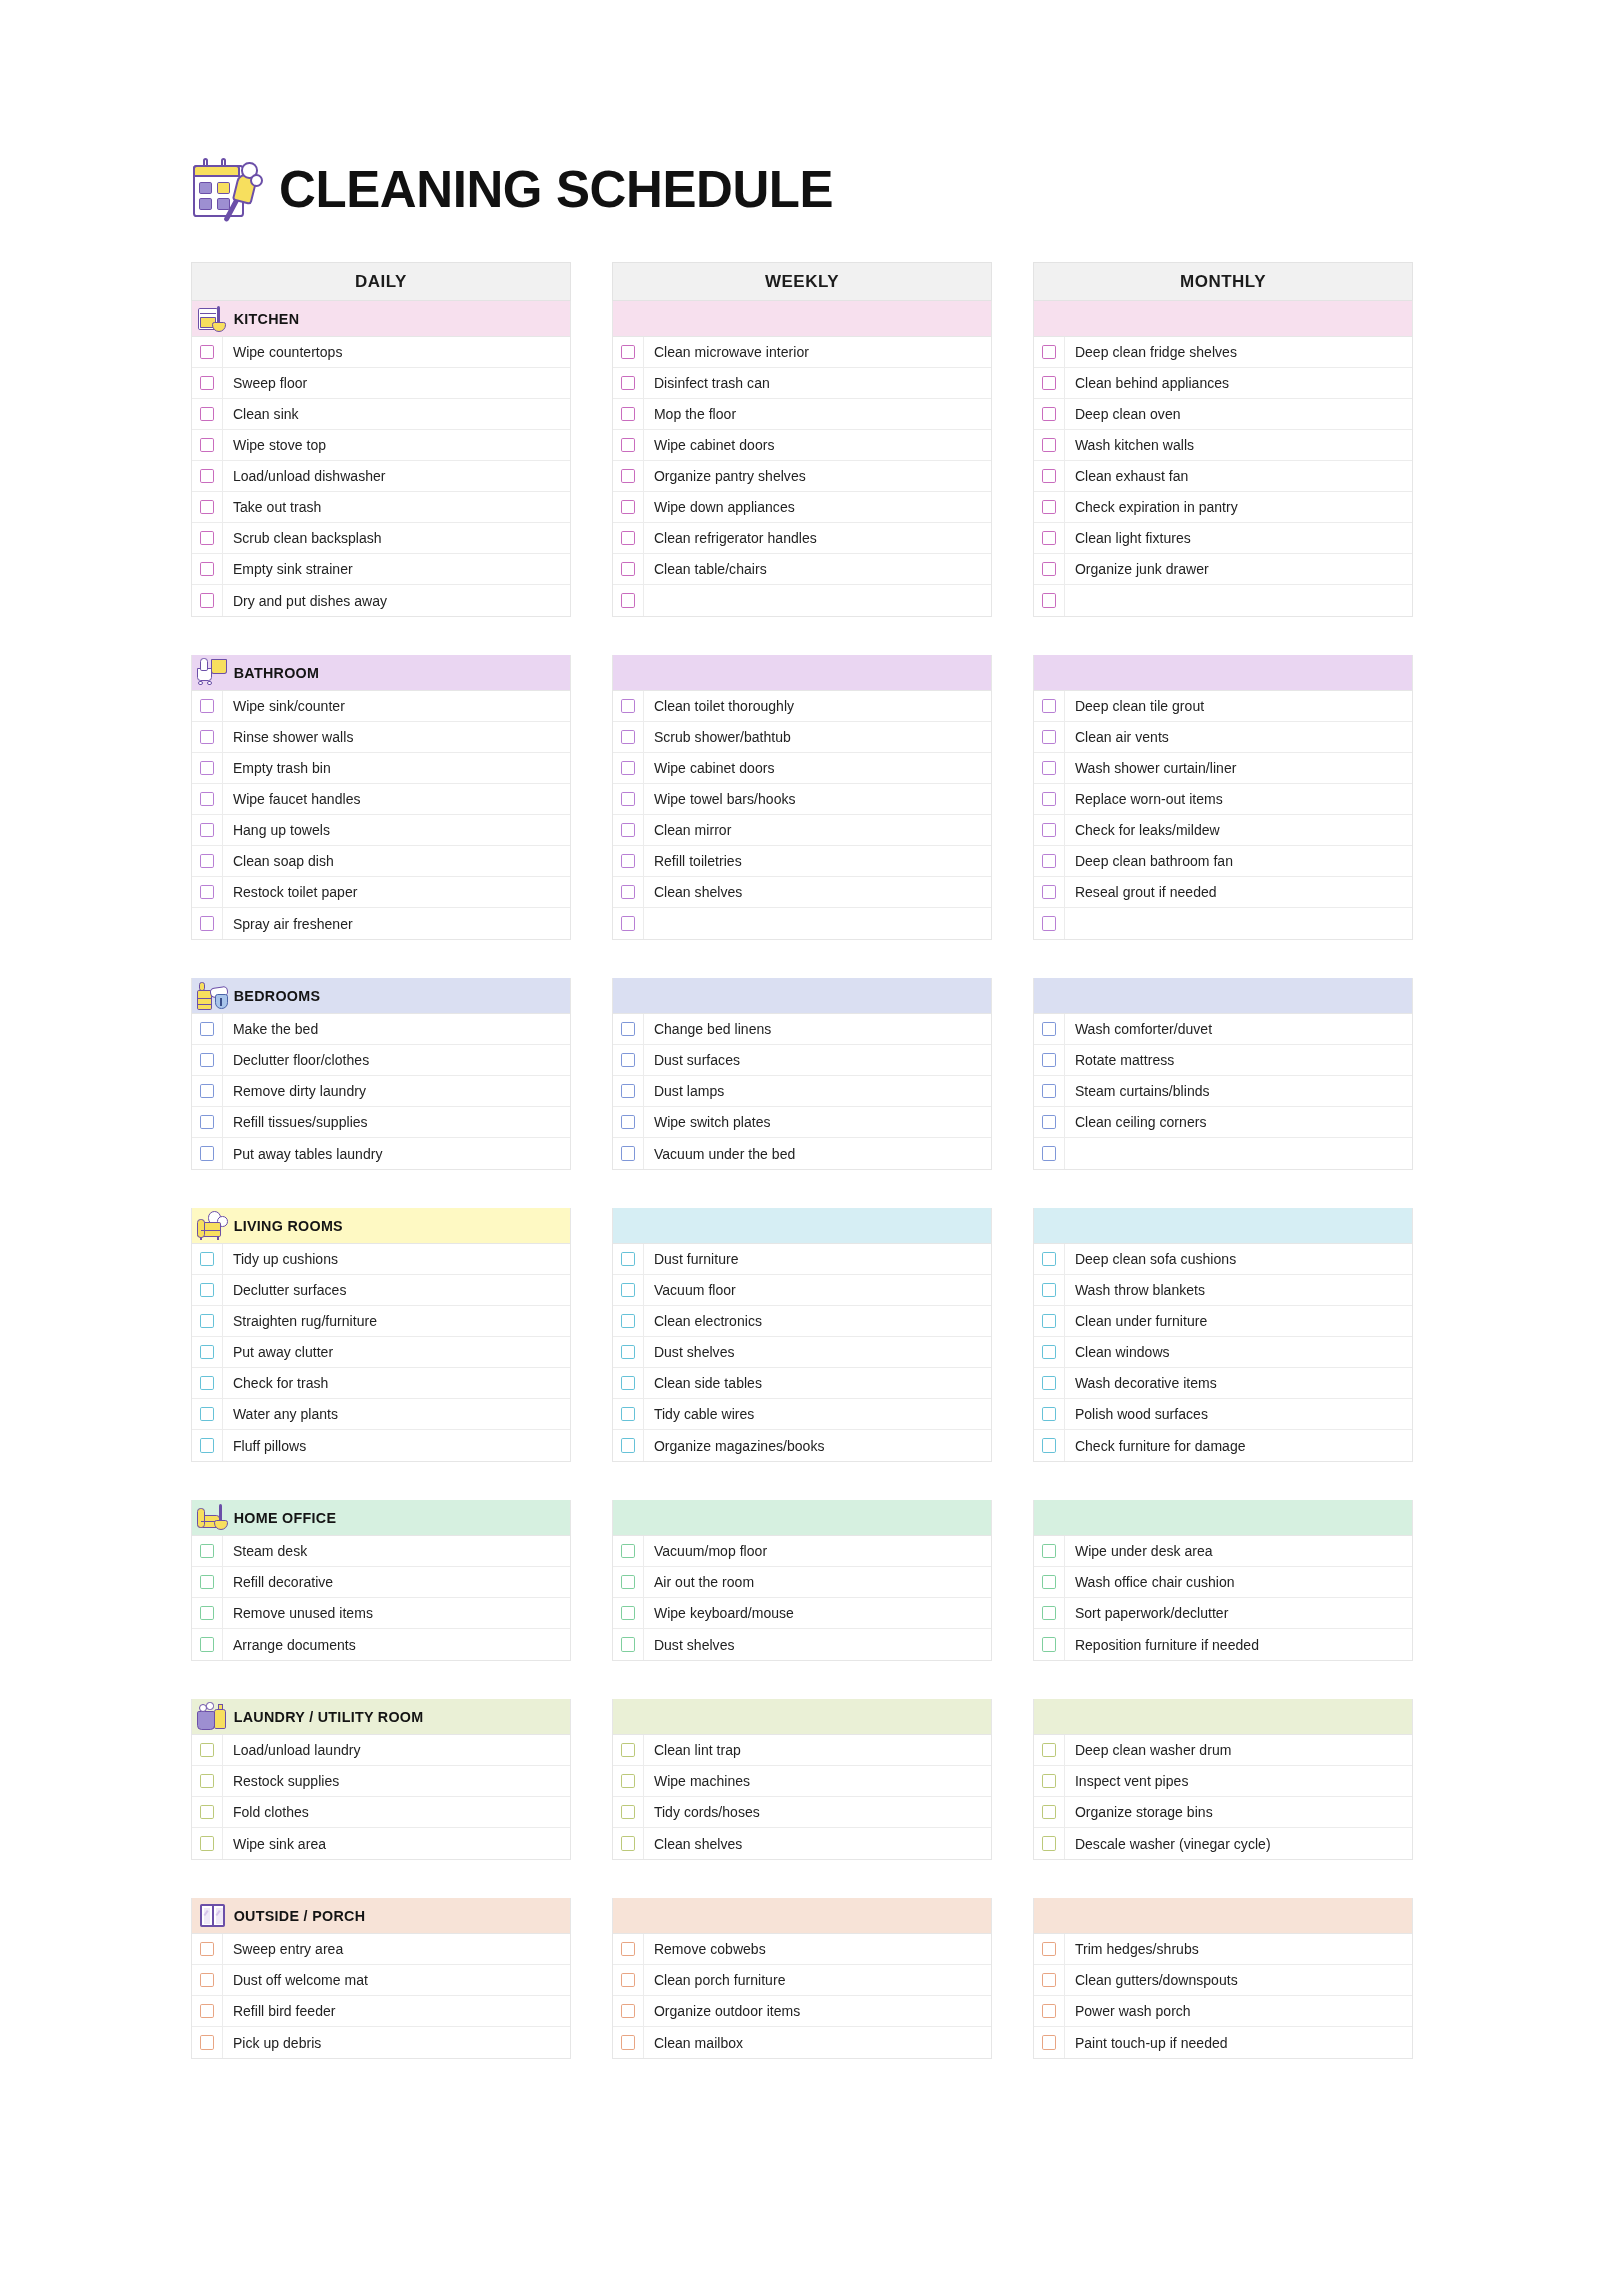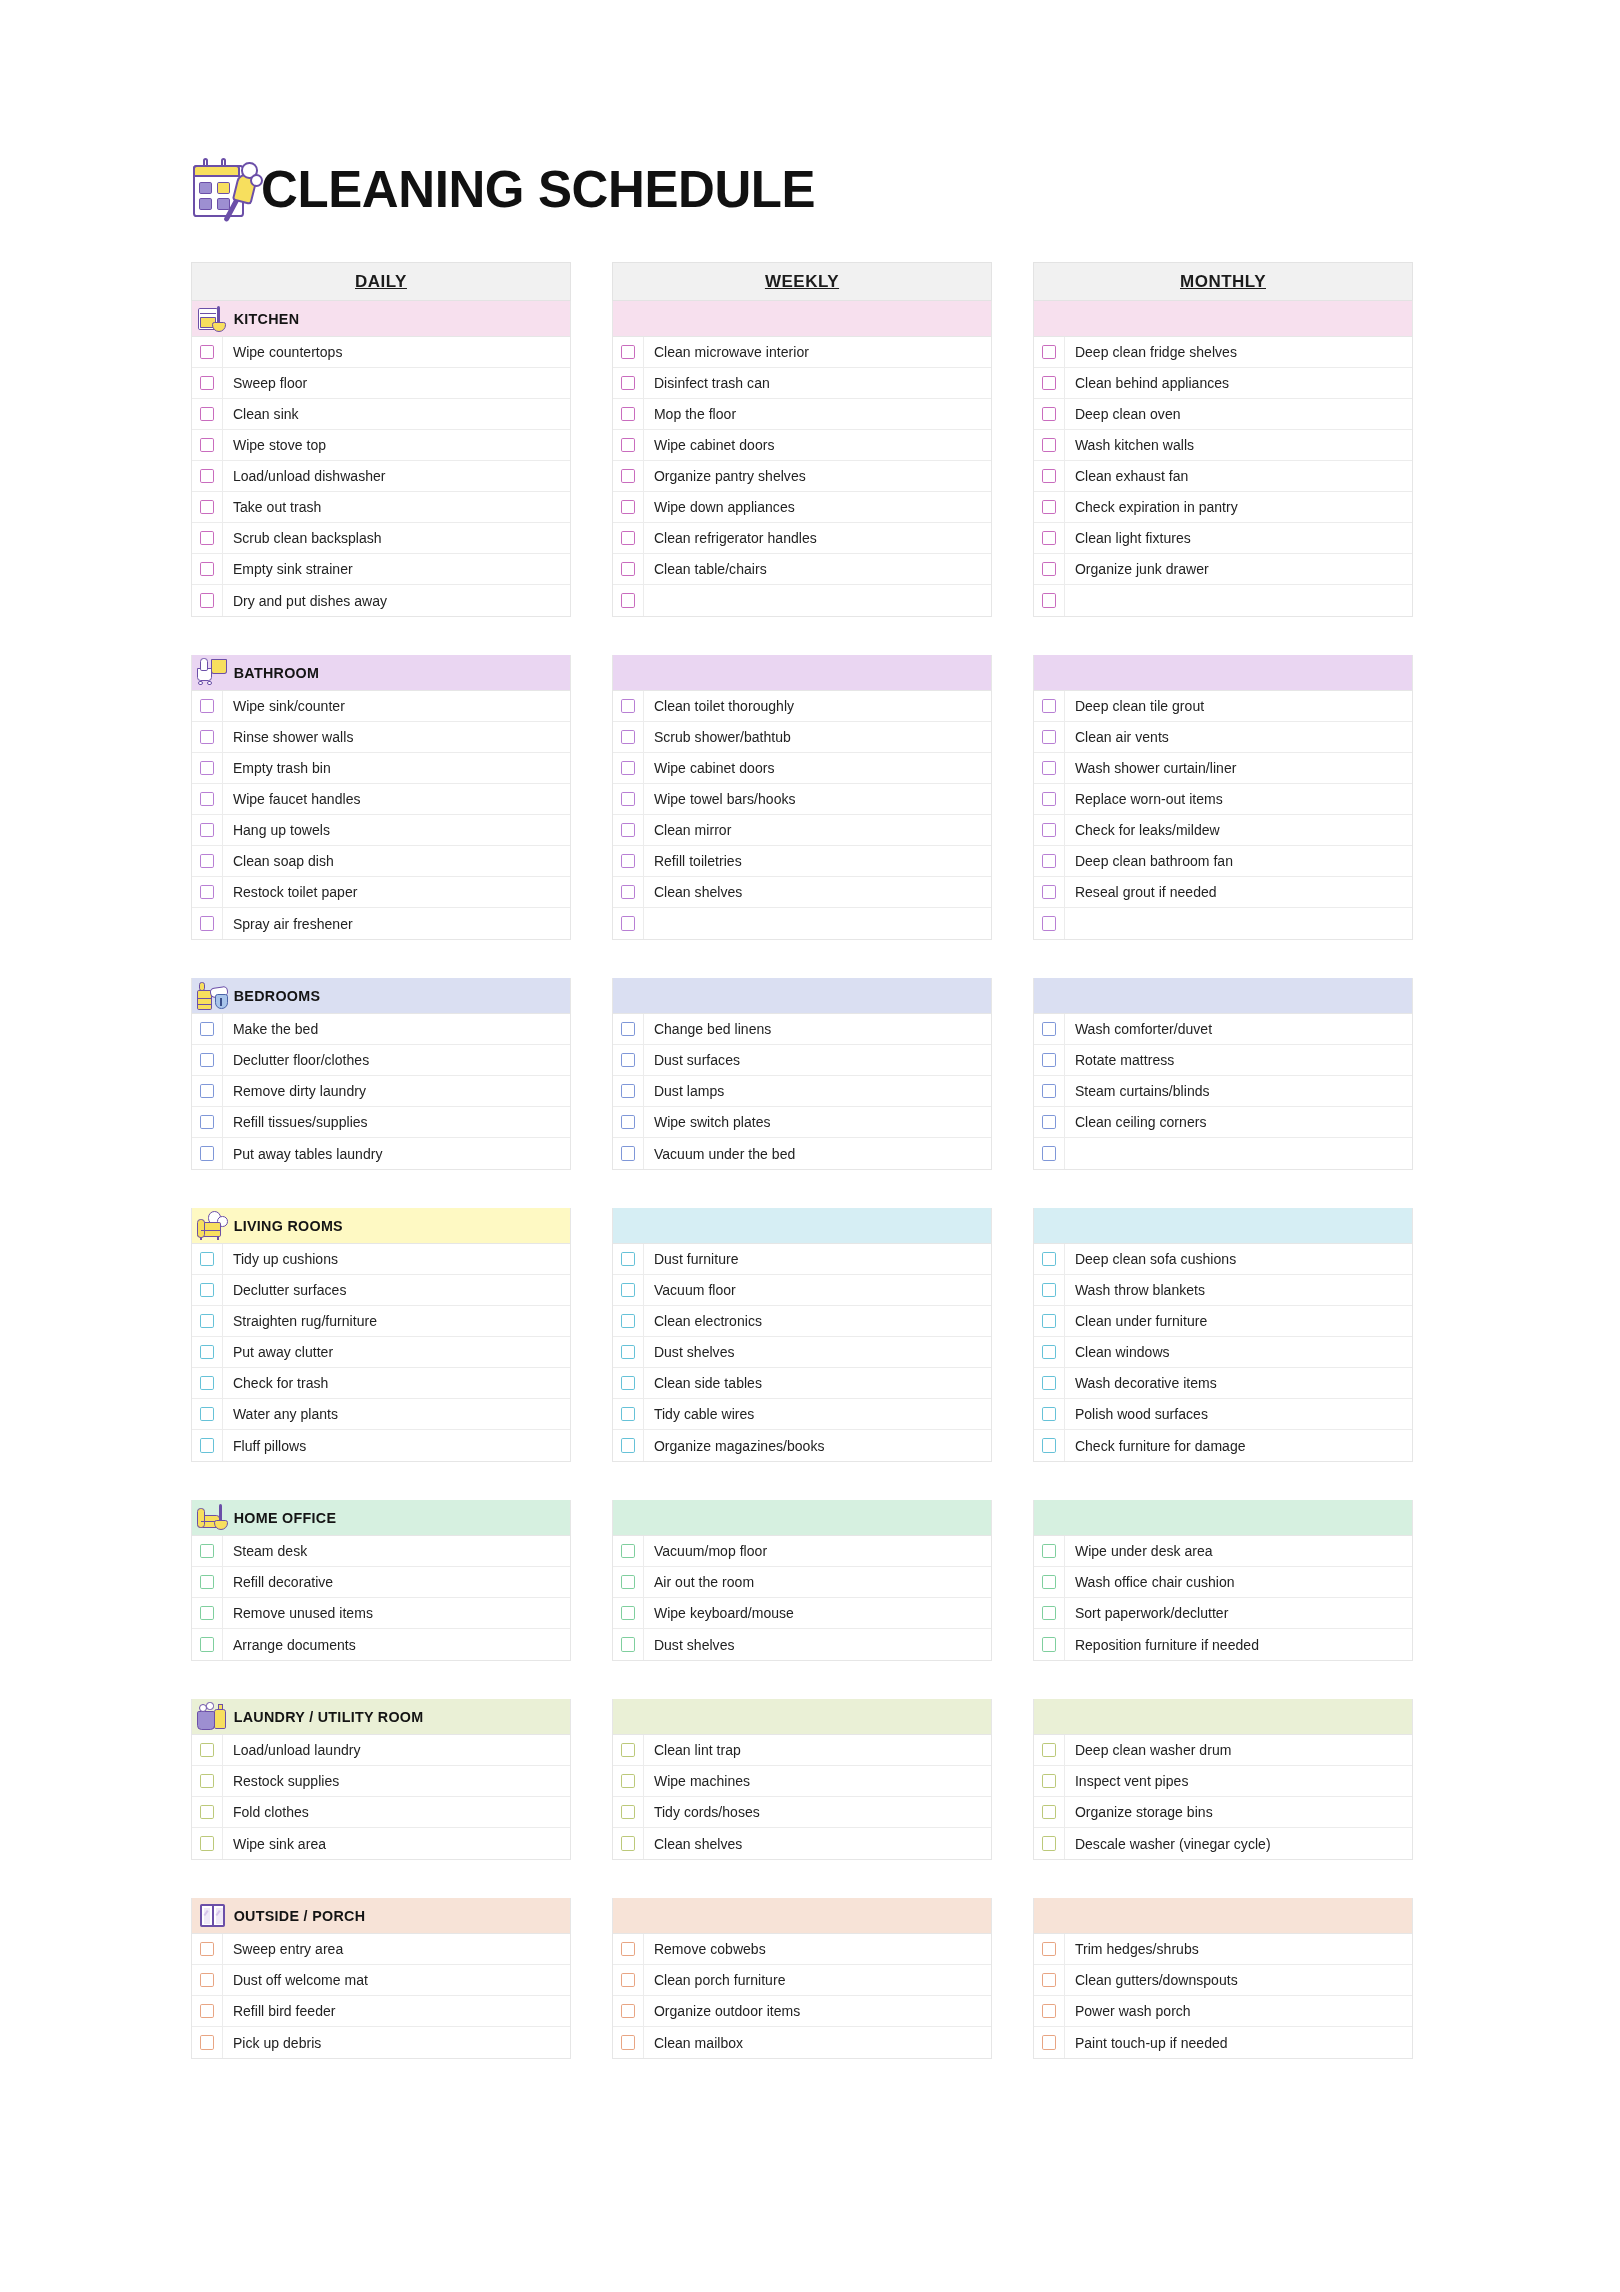--- a/index.html
+++ b/index.html
@@ -22,20 +22,21 @@
     box-sizing: border-box;
   }
 
   
   .title-row {
     position: absolute;
     left: 191px;
     top: 154px;
     display: flex;
     align-items: center;
+    gap: 18px;
   }
   .title-icon {
     width: 70px;
     height: 70px;
     position: relative;
     flex: 0 0 auto;
   }
   .title-text {
     font-size: 51px;
     font-weight: 700;
@@ -64,21 +65,20 @@
     background: #f1f1f1;
     border: 0.9px solid #e3e3e3;
     box-sizing: border-box;
     display: flex;
     align-items: center;
     justify-content: center;
     font-size: 17px;
     font-weight: 700;
     letter-spacing: 0.5px;
     color: #1c1c1c;
-    text-decoration: underline;
   }
 
   .section { margin-bottom: 0; }
   .section-spacer { height: 38px; }
 
   .sec-head {
     height: 36px;
     border: 0.9px solid #e6e6e6;
     border-top: none;
     box-sizing: border-box;

